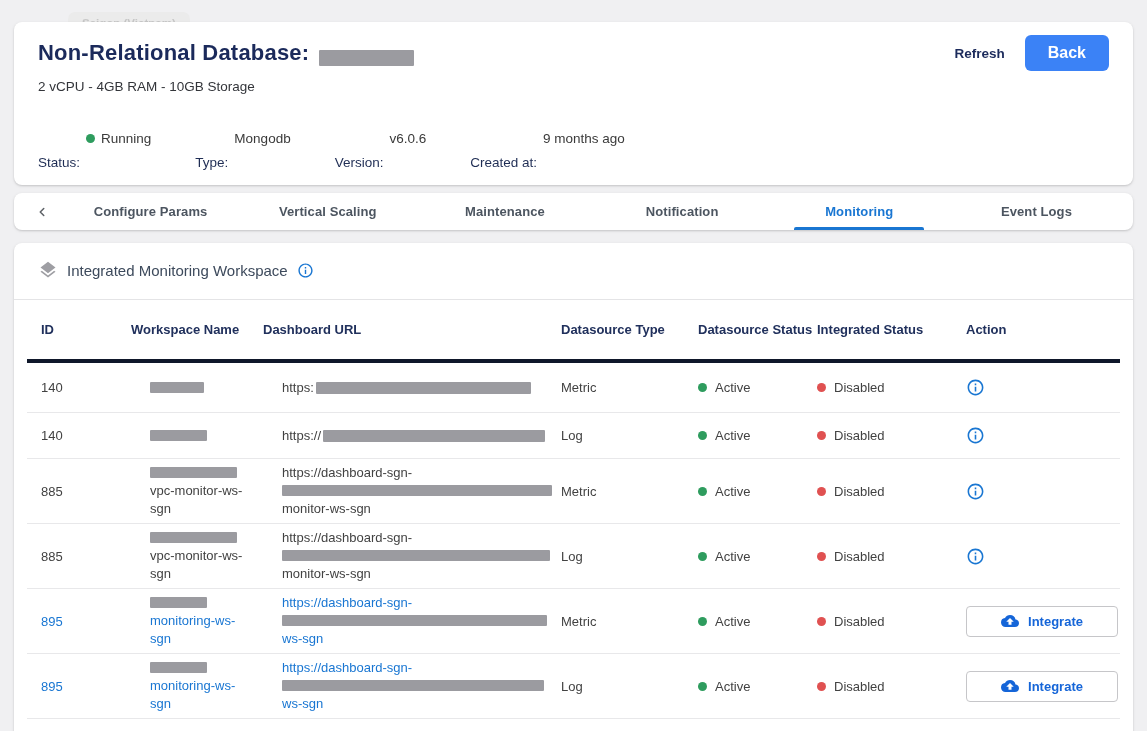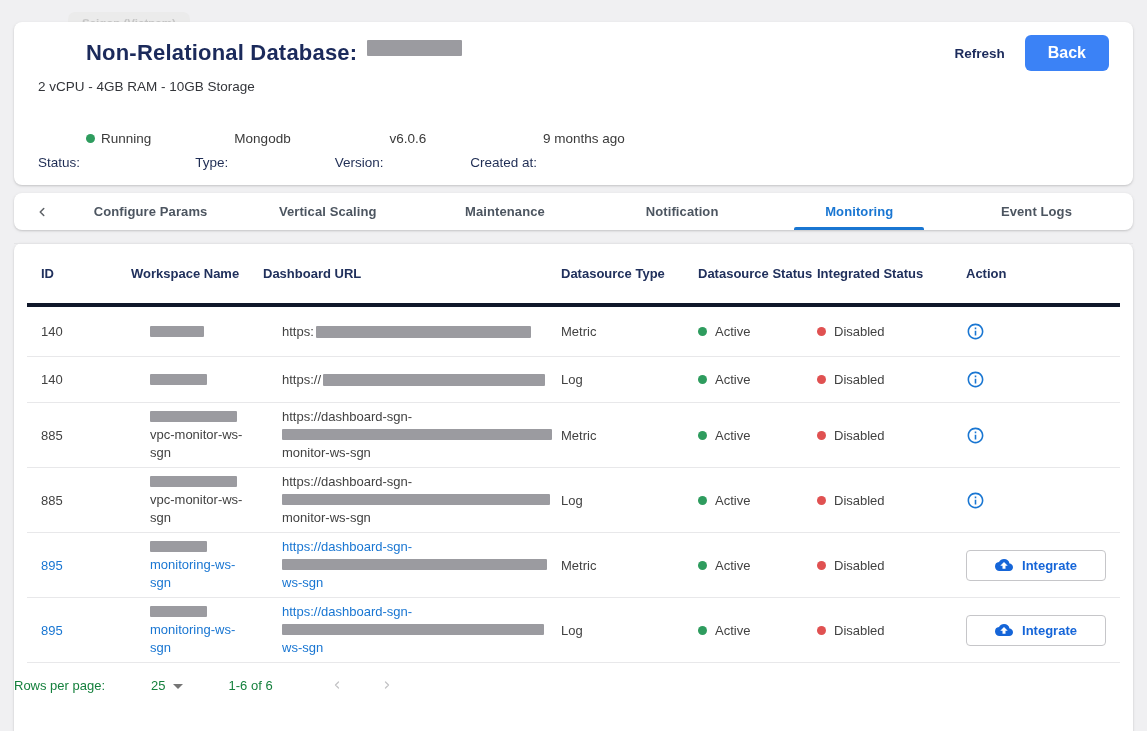--- a/index.html
+++ b/index.html
@@ -23,21 +23,21 @@
 
   .card {
     background: #fff; border-radius: 8px;
     box-shadow: 0 1px 2px rgba(0,0,0,.14), 0 1px 4px rgba(0,0,0,.06);
     position: relative; z-index: 1;
   }
 
   
   .header-card { margin-top: 22px; padding: 13px 24px 15px; }
   .title-row { display: flex; justify-content: space-between; align-items: center; }
-  .title-left { display: flex; align-items: flex-start; margin-left: 48px; }
+  .title-left { display: flex; align-items: flex-end; }
   .page-title { font-size: 22px; font-weight: 700; color: #1b2a5b; letter-spacing: .2px; }
   .redact { display: inline-block; background: #9b9ba0; border-radius: 1px; height: 11px; vertical-align: middle; }
   .title-redact { width: 95px; height: 16px; margin-left: 10px; }
   .header-actions { display: flex; align-items: center; gap: 20px; }
   .refresh-btn {
     background: none; border: none; color: #1b2a5b;
     font-family: inherit; font-size: 13.5px; font-weight: 700; cursor: pointer;
   }
   .back-btn {
     background: #3b82f6; border: none; color: #fff; border-radius: 6px;
@@ -91,21 +91,21 @@
   .nline, .uline { line-height: 18px; }
   .redact.block { display: block; height: 11px; margin: 3px 0 4px; }
   .redact.inline { height: 12px; margin-left: 2px; }
   .uline { display: flex; align-items: center; }
   .trow.linked .id-text, .trow.linked .nline, .trow.linked .uline-text { color: #1976d2; cursor: pointer; }
   .status-cell { display: flex; align-items: center; gap: 8px; color: #424242; }
 
   .icon-btn { background: none; border: none; cursor: pointer; display: flex; align-items: center; padding: 0; }
   .integrate-btn {
     display: flex; align-items: center; justify-content: center; gap: 9px;
-    width: 140px; height: 31px; background: #fff;
+    width: 152px; height: 31px; background: #fff;
     border: 1px solid #c6c6c9; border-radius: 4px; cursor: pointer;
     color: #1565d8; font-family: inherit; font-size: 13px; font-weight: 700;
   }
 
   
   .pagination {
     display: flex; align-items: center; 
     gap: 46px; height: 44px; padding-right: 24px; font-size: 13px; color: #15803d;
   }
   .rpp { display: flex; align-items: center; gap: 7px; cursor: pointer; }
@@ -167,20 +167,29 @@
         <div class="tab">Vertical Scaling</div>
         <div class="tab">Maintenance</div>
         <div class="tab">Notification</div>
         <div class="tab active">Monitoring</div>
         <div class="tab">Event Logs</div>
       </div>
   </div>
 
   <div class="card main-card">
 
+    <div class="section-header">
+      <svg width="20" height="20" viewBox="0 0 24 24" fill="#9e9ea3">
+          <path d="M11.99 18.54l-7.37-5.73L3 14.07l9 7 9-7-1.63-1.26-7.38 5.73zM12 16l7.36-5.73L21 9l-9-7-9 7 1.63 1.27L12 16z"></path>
+        </svg>
+      <span class="section-title">Integrated Monitoring Workspace</span>
+      <svg style="cursor:pointer" width="17" height="17" viewBox="0 0 24 24" fill="#1976d2">
+          <path d="M11 7h2v2h-2zm0 4h2v6h-2zm1-9C6.48 2 2 6.48 2 12s4.48 10 10 10 10-4.48 10-10S17.52 2 12 2zm0 18c-4.41 0-8-3.59-8-8s3.59-8 8-8 8 3.59 8 8-3.59 8-8 8z"></path>
+        </svg>
+    </div>
     <div class="section-divider"></div>
 
     <div class="table-wrap">
       <div class="grid-row thead-row">
           <div class="th">ID</div>
           <div class="th">Workspace Name</div>
           <div class="th">Dashboard URL</div>
           <div class="th">Datasource Type</div>
           <div class="th">Datasource Status</div>
           <div class="th">Integrated Status</div>

